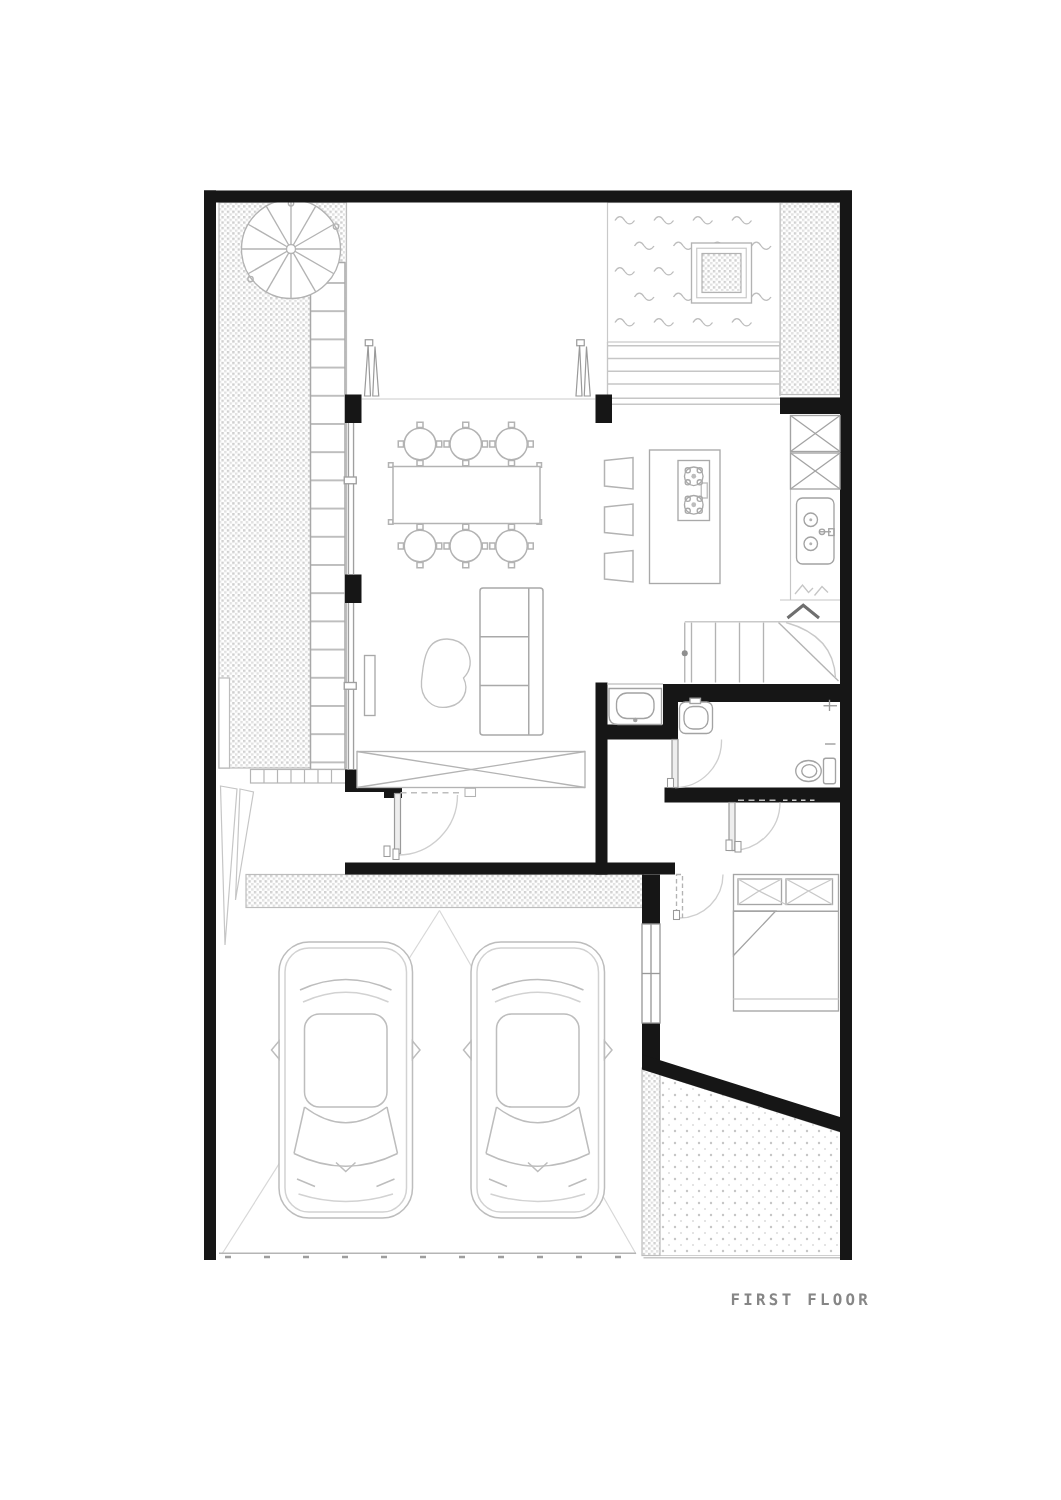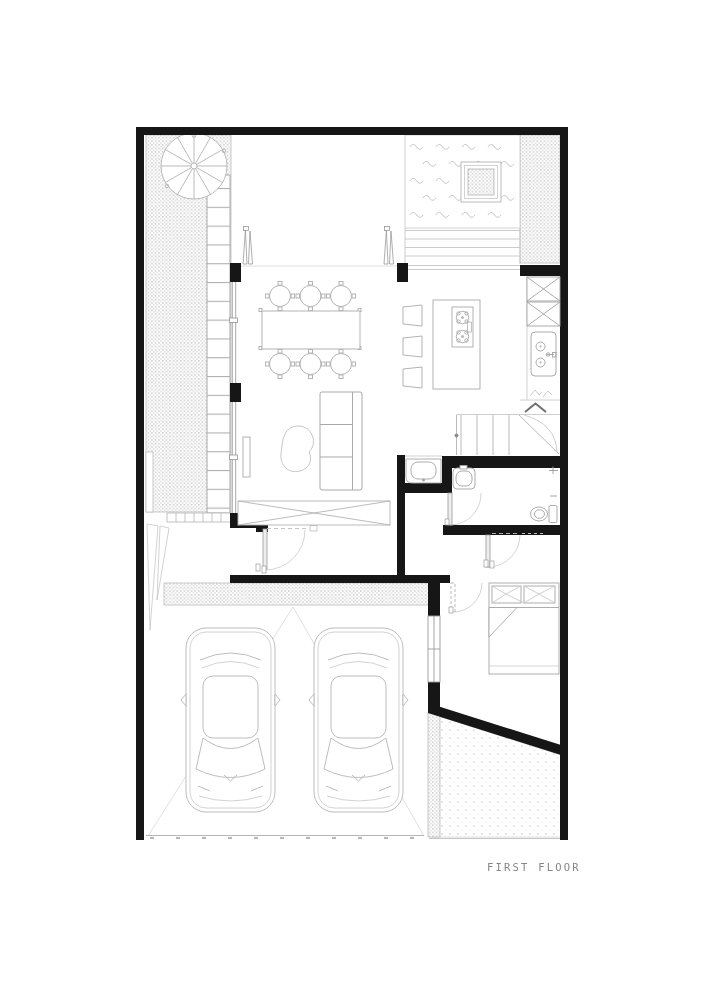--- a/index.html
+++ b/index.html
@@ -1,17 +1,17 @@
 <!DOCTYPE html>
 <html><head>
 <meta charset="utf-8">
 <style>
   html,body{margin:0;padding:0;background:#ffffff;}
   .page{position:relative;width:707px;height:1000px;background:#ffffff;overflow:hidden;
-        font-family:"Liberation Sans",sans-serif;}
+        font-family:"Liberation Sans",sans-serif;font-weight:bold;}
   .plan-svg{position:absolute;left:0;top:0;}
   .floor-label{position:absolute;left:487px;top:861px;
         font-family:"DejaVu Sans Mono",monospace;font-size:10.5px;
         letter-spacing:2.2px;color:#868686;white-space:nowrap;}
 </style>
 </head>
 <body>
 
 <div class="page">
 <svg class="plan-svg" width="707" height="1000" viewBox="0 0 707 1000" xmlns="http://www.w3.org/2000/svg">

